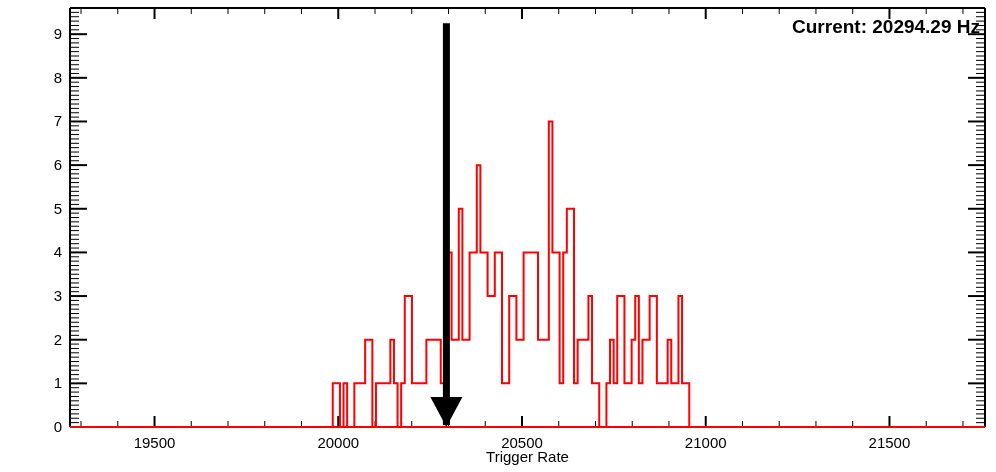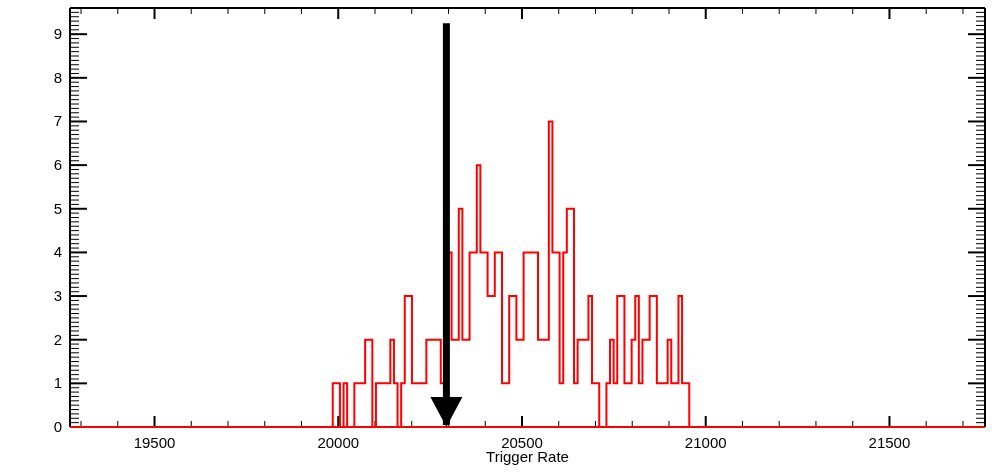--- a/index.html
+++ b/index.html
@@ -321,13 +321,14 @@
     <g id="hist-group">
         <line x1="70" y1="427" x2="985" y2="427" stroke="#ff0000" stroke-width="2"></line>
         <path d="M 332.7409638554217 427 L 332.7409638554217 383.3541666666667 L 336.34216867469854 383.3541666666667 L 336.34216867469854 383.3541666666667 L 339.9433734939754 383.3541666666667 L 339.9433734939754 427 L 343.54457831325357 427 L 343.54457831325357 383.3541666666667 L 347.14578313253037 383.3541666666667 L 347.14578313253037 427 L 350.7469879518072 427 L 350.7469879518072 427 L 354.3481927710841 427 L 354.3481927710841 383.3541666666667 L 357.9493975903609 383.3541666666667 L 357.9493975903609 383.3541666666667 L 361.55060240963905 383.3541666666667 L 361.55060240963905 383.3541666666667 L 365.1518072289159 383.3541666666667 L 365.1518072289159 339.7083333333333 L 368.7530120481928 339.7083333333333 L 368.7530120481928 339.7083333333333 L 372.3542168674696 339.7083333333333 L 372.3542168674696 427 L 375.95542168674643 427 L 375.95542168674643 383.3541666666667 L 379.55662650602466 383.3541666666667 L 379.55662650602466 383.3541666666667 L 383.15783132530146 383.3541666666667 L 383.15783132530146 383.3541666666667 L 386.7590361445783 383.3541666666667 L 386.7590361445783 383.3541666666667 L 390.3602409638552 383.3541666666667 L 390.3602409638552 339.7083333333333 L 393.961445783132 339.7083333333333 L 393.961445783132 383.3541666666667 L 397.56265060241014 383.3541666666667 L 397.56265060241014 427 L 401.163855421687 427 L 401.163855421687 383.3541666666667 L 404.76506024096386 383.3541666666667 L 404.76506024096386 296.0625 L 408.36626506024066 296.0625 L 408.36626506024066 296.0625 L 411.9674698795175 296.0625 L 411.9674698795175 383.3541666666667 L 415.56867469879575 383.3541666666667 L 415.56867469879575 383.3541666666667 L 419.16987951807255 383.3541666666667 L 419.16987951807255 383.3541666666667 L 422.7710843373494 383.3541666666667 L 422.7710843373494 383.3541666666667 L 426.37228915662627 383.3541666666667 L 426.37228915662627 339.7083333333333 L 429.9734939759031 339.7083333333333 L 429.9734939759031 339.7083333333333 L 433.57469879518123 339.7083333333333 L 433.57469879518123 339.7083333333333 L 437.1759036144581 339.7083333333333 L 437.1759036144581 339.7083333333333 L 440.77710843373495 339.7083333333333 L 440.77710843373495 383.3541666666667 L 444.37831325301175 383.3541666666667 L 444.37831325301175 383.3541666666667 L 447.9795180722886 383.3541666666667 L 447.9795180722886 252.41666666666666 L 451.5807228915668 252.41666666666666 L 451.5807228915668 339.7083333333333 L 455.18192771084364 339.7083333333333 L 455.18192771084364 339.7083333333333 L 458.78313253012044 339.7083333333333 L 458.78313253012044 208.77083333333331 L 462.3843373493973 208.77083333333331 L 462.3843373493973 339.7083333333333 L 465.98554216867416 339.7083333333333 L 465.98554216867416 339.7083333333333 L 469.5867469879524 339.7083333333333 L 469.5867469879524 252.41666666666666 L 473.1879518072292 252.41666666666666 L 473.1879518072292 252.41666666666666 L 476.78915662650604 252.41666666666666 L 476.78915662650604 165.125 L 480.3903614457829 165.125 L 480.3903614457829 252.41666666666666 L 483.9915662650597 252.41666666666666 L 483.9915662650597 252.41666666666666 L 487.59277108433787 252.41666666666666 L 487.59277108433787 296.0625 L 491.1939759036147 296.0625 L 491.1939759036147 296.0625 L 494.79518072289153 296.0625 L 494.79518072289153 252.41666666666666 L 498.3963855421684 252.41666666666666 L 498.3963855421684 252.41666666666666 L 501.99759036144525 252.41666666666666 L 501.99759036144525 383.3541666666667 L 505.59879518072347 383.3541666666667 L 505.59879518072347 383.3541666666667 L 509.2000000000003 383.3541666666667 L 509.2000000000003 296.0625 L 512.8012048192771 296.0625 L 512.8012048192771 296.0625 L 516.402409638554 296.0625 L 516.402409638554 339.7083333333333 L 520.0036144578307 339.7083333333333 L 520.0036144578307 339.7083333333333 L 523.604819277109 339.7083333333333 L 523.604819277109 252.41666666666666 L 527.2060240963858 252.41666666666666 L 527.2060240963858 252.41666666666666 L 530.8072289156627 252.41666666666666 L 530.8072289156627 252.41666666666666 L 534.4084337349395 252.41666666666666 L 534.4084337349395 252.41666666666666 L 538.0096385542163 252.41666666666666 L 538.0096385542163 339.7083333333333 L 541.6108433734945 339.7083333333333 L 541.6108433734945 339.7083333333333 L 545.2120481927714 339.7083333333333 L 545.2120481927714 339.7083333333333 L 548.8132530120481 339.7083333333333 L 548.8132530120481 121.47916666666663 L 552.4144578313251 121.47916666666663 L 552.4144578313251 252.41666666666666 L 556.0156626506018 252.41666666666666 L 556.0156626506018 252.41666666666666 L 559.6168674698799 252.41666666666666 L 559.6168674698799 383.3541666666667 L 563.2180722891569 383.3541666666667 L 563.2180722891569 252.41666666666666 L 566.8192771084337 252.41666666666666 L 566.8192771084337 208.77083333333331 L 570.4204819277105 208.77083333333331 L 570.4204819277105 208.77083333333331 L 574.0216867469874 208.77083333333331 L 574.0216867469874 383.3541666666667 L 577.6228915662657 383.3541666666667 L 577.6228915662657 339.7083333333333 L 581.2240963855425 339.7083333333333 L 581.2240963855425 339.7083333333333 L 584.8253012048193 339.7083333333333 L 584.8253012048193 339.7083333333333 L 588.4265060240962 339.7083333333333 L 588.4265060240962 296.0625 L 592.027710843373 296.0625 L 592.027710843373 383.3541666666667 L 595.6289156626511 383.3541666666667 L 595.6289156626511 383.3541666666667 L 599.230120481928 383.3541666666667 L 599.230120481928 427 L 602.8313253012049 427 L 602.8313253012049 427 L 606.4325301204817 427 L 606.4325301204817 383.3541666666667 L 610.0337349397586 383.3541666666667 L 610.0337349397586 339.7083333333333 L 613.6349397590367 339.7083333333333 L 613.6349397590367 383.3541666666667 L 617.2361445783135 383.3541666666667 L 617.2361445783135 296.0625 L 620.8373493975904 296.0625 L 620.8373493975904 296.0625 L 624.4385542168673 296.0625 L 624.4385542168673 383.3541666666667 L 628.039759036144 383.3541666666667 L 628.039759036144 383.3541666666667 L 631.6409638554222 383.3541666666667 L 631.6409638554222 339.7083333333333 L 635.2421686746991 339.7083333333333 L 635.2421686746991 296.0625 L 638.8433734939758 296.0625 L 638.8433734939758 383.3541666666667 L 642.4445783132527 383.3541666666667 L 642.4445783132527 339.7083333333333 L 646.0457831325296 339.7083333333333 L 646.0457831325296 339.7083333333333 L 649.6469879518078 339.7083333333333 L 649.6469879518078 296.0625 L 653.2481927710845 296.0625 L 653.2481927710845 296.0625 L 656.8493975903614 296.0625 L 656.8493975903614 383.3541666666667 L 660.4506024096382 383.3541666666667 L 660.4506024096382 383.3541666666667 L 664.0518072289151 383.3541666666667 L 664.0518072289151 383.3541666666667 L 667.6530120481933 383.3541666666667 L 667.6530120481933 339.7083333333333 L 671.2542168674702 339.7083333333333 L 671.2542168674702 383.3541666666667 L 674.855421686747 383.3541666666667 L 674.855421686747 383.3541666666667 L 678.4566265060239 383.3541666666667 L 678.4566265060239 296.0625 L 682.0578313253008 296.0625 L 682.0578313253008 383.3541666666667 L 685.6590361445789 383.3541666666667 L 685.6590361445789 383.3541666666667 L 689.2602409638557 383.3541666666667 L 689.2602409638557 427 L 692.8614457831326 427 L 692.8614457831326 427" fill="none" stroke="#ff0000" stroke-width="2" stroke-linejoin="miter" stroke-linecap="butt"></path>
       </g>
     <g id="arrow-group">
         <line x1="446.3957228915666" y1="23.27604166666663" x2="446.3957228915666" y2="425" stroke="#000000" stroke-width="7"></line>
         <polygon points="430.3957228915666,397 462.3957228915666,397 446.3957228915666,427" fill="#000000"></polygon>
       </g>
     <text id="xaxis-title" x="527.5" y="462" text-anchor="middle" font-family="Liberation Sans, sans-serif" font-size="15" fill="#000000">Trigger Rate</text>
   </svg>
+  <div class="title-text">Current: 20294.29 Hz</div>
 </div>
 
 </body></html>

